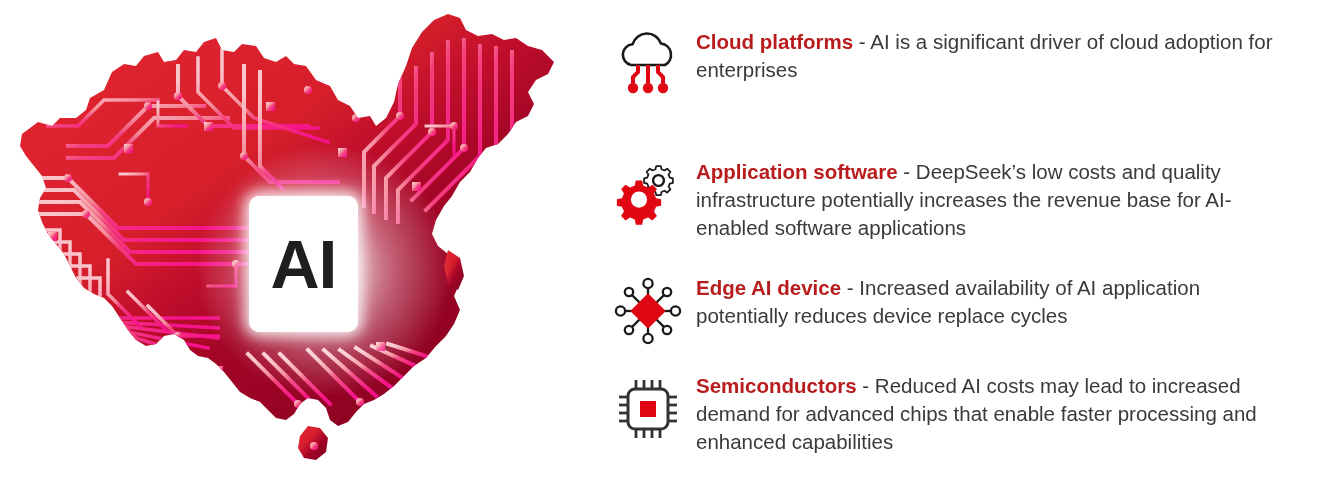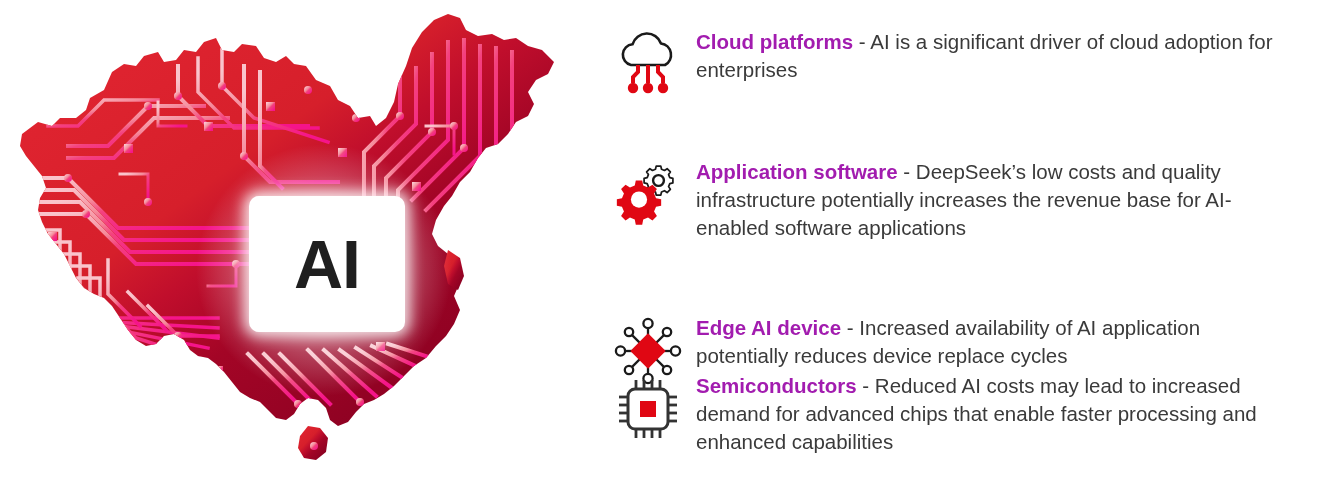--- a/index.html
+++ b/index.html
@@ -31,21 +31,21 @@
     position: absolute;
     left: 8px;
     top: 6px;
     width: 580px;
     height: 474px;
   }
   .ai-chip {
     position: absolute;
     left: 249px;
     top: 196px;
-    width: 156px;
+    width: 109px;
     height: 136px;
     background: #ffffff;
     border-radius: 10px;
     display: flex;
     align-items: center;
     justify-content: center;
     box-shadow: 0 0 14px 5px rgba(255,255,255,0.85);
     z-index: 5;
   }
   .ai-chip-label {
@@ -84,27 +84,27 @@
     flex: 1 1 auto;
     font-family: "Liberation Sans", sans-serif;
     font-size: 20.5px;
     line-height: 28px;
     color: #3a3a3a;
     padding-top: 2px;
     max-width: 580px;
   }
   .bullet-title {
     font-weight: bold;
-    color: #a21caf;
+    color: #b91c1c;
   }
 
   
   #row-0 { top: 26px; }
   #row-1 { top: 156px; }
-  #row-2 { top: 272px; margin-top: 40px; }
+  #row-2 { top: 272px; }
   #row-3 { top: 370px; }
 </style>
 </head>
 <body>
 
 <div class="canvas">
 
   <div class="map-panel">
 
     <svg class="map-svg" viewBox="0 0 580 474" aria-hidden="true">

